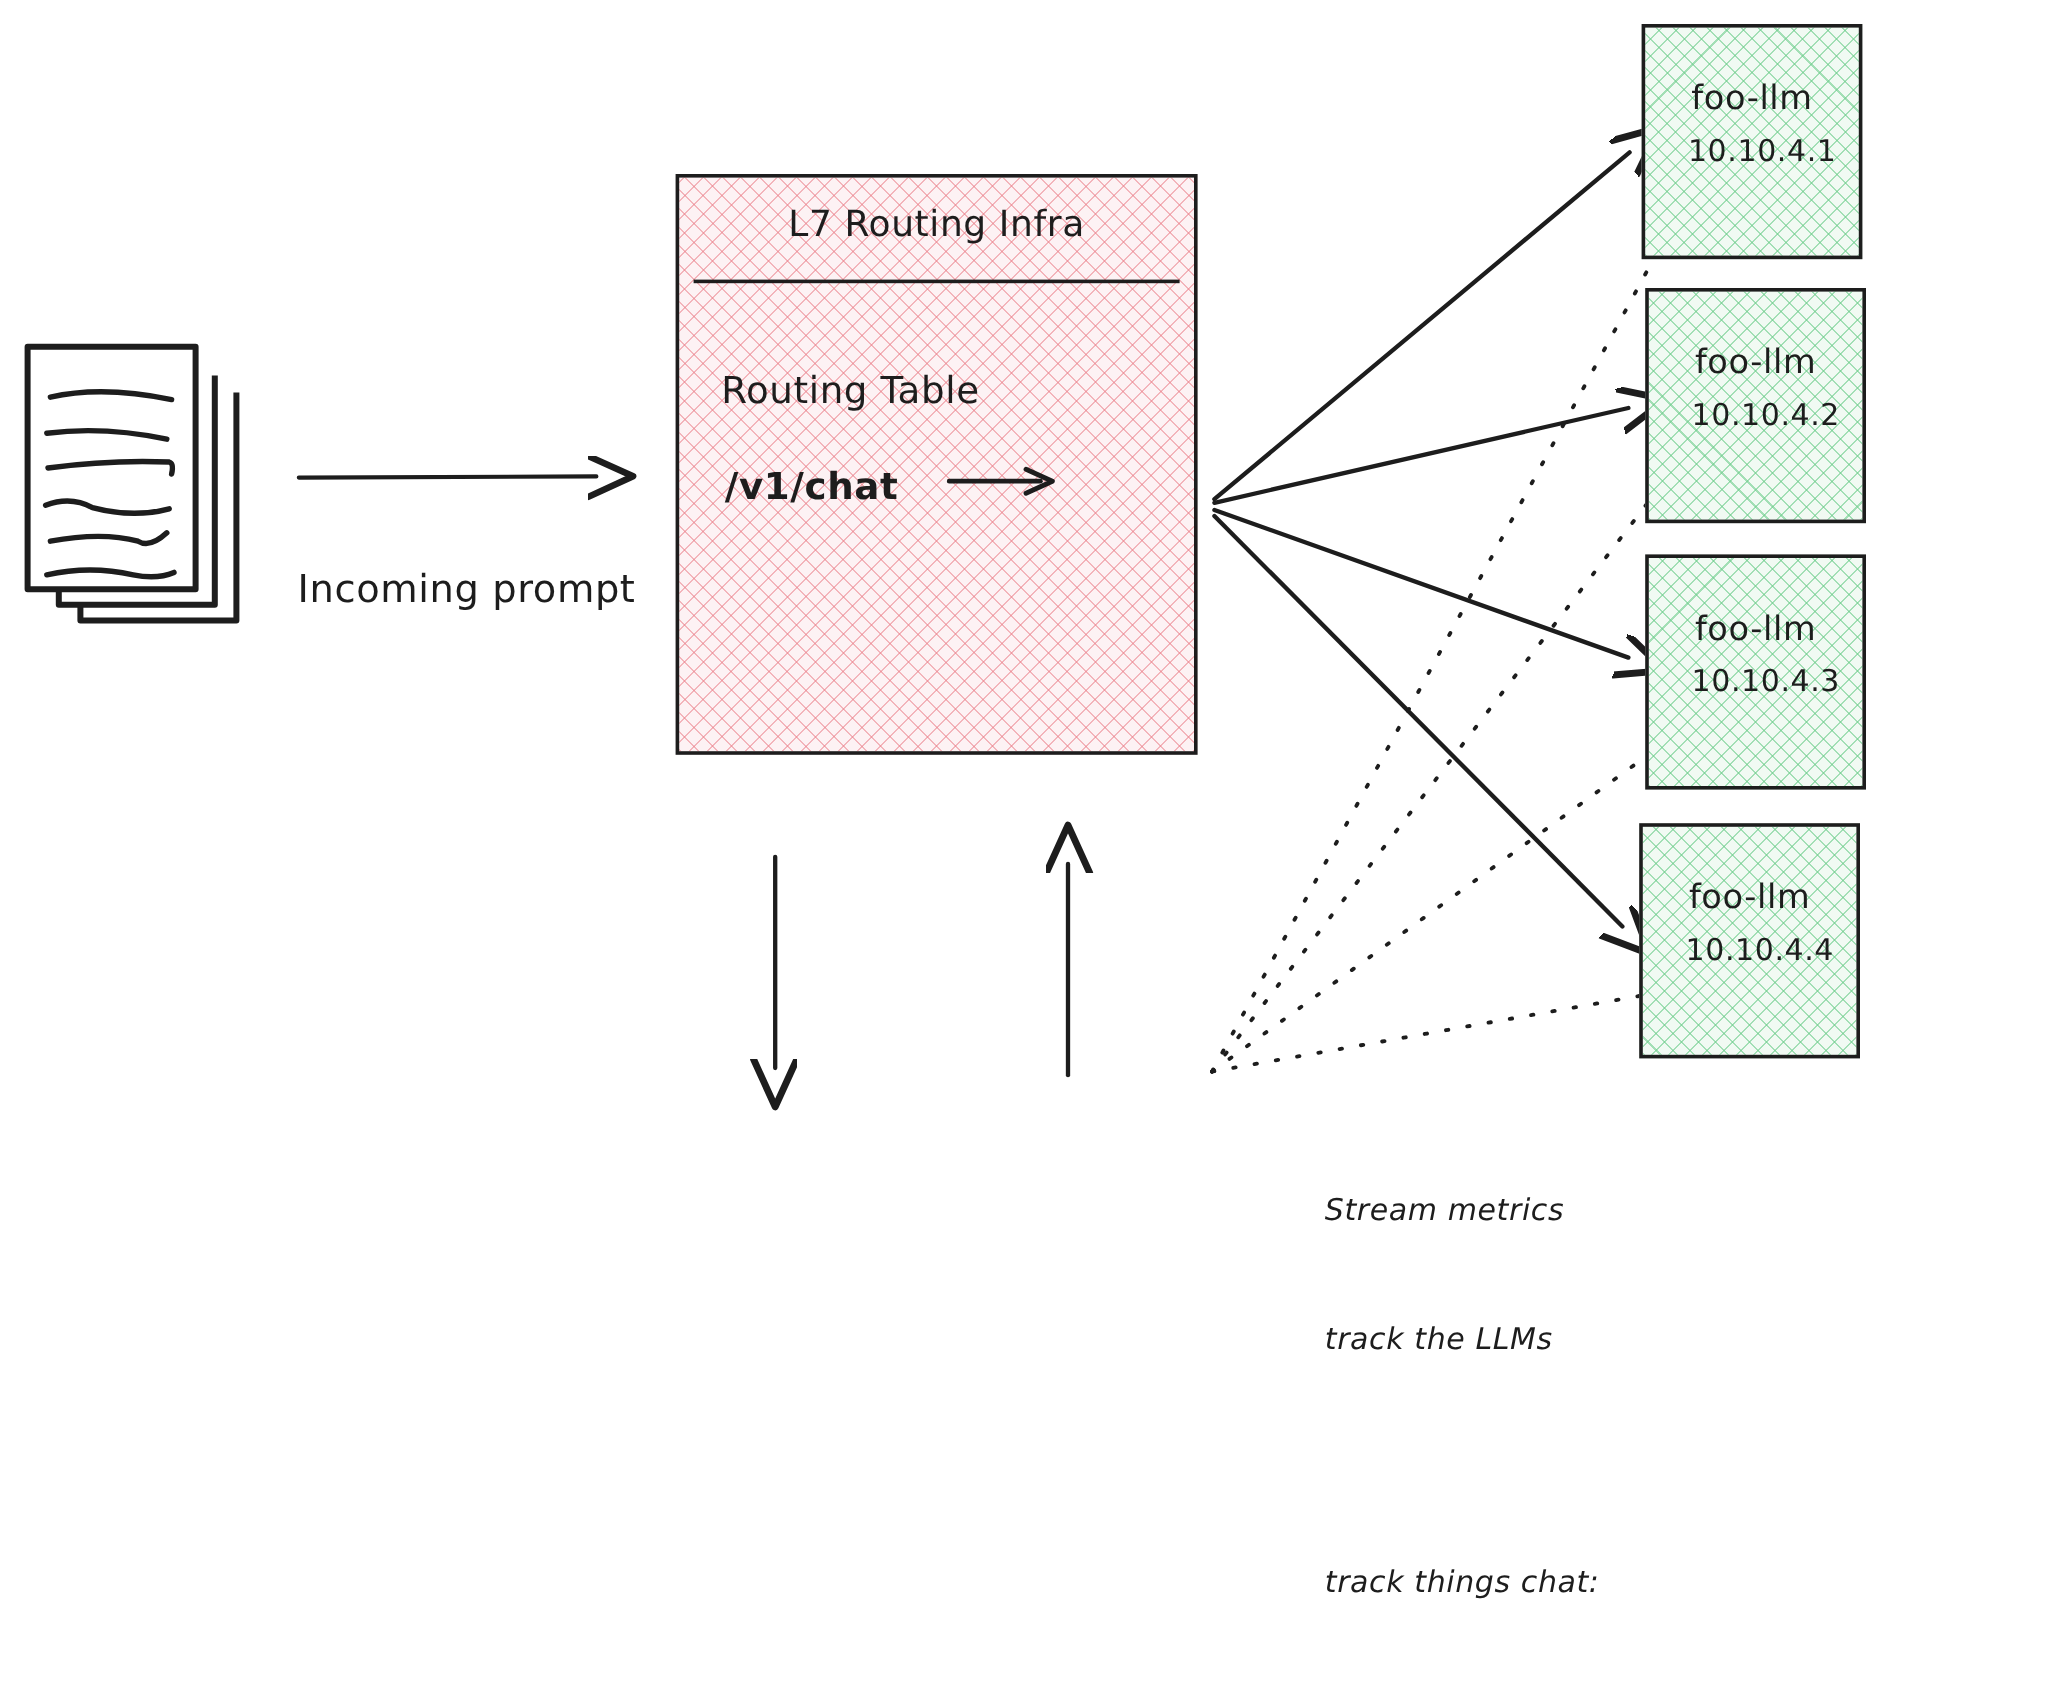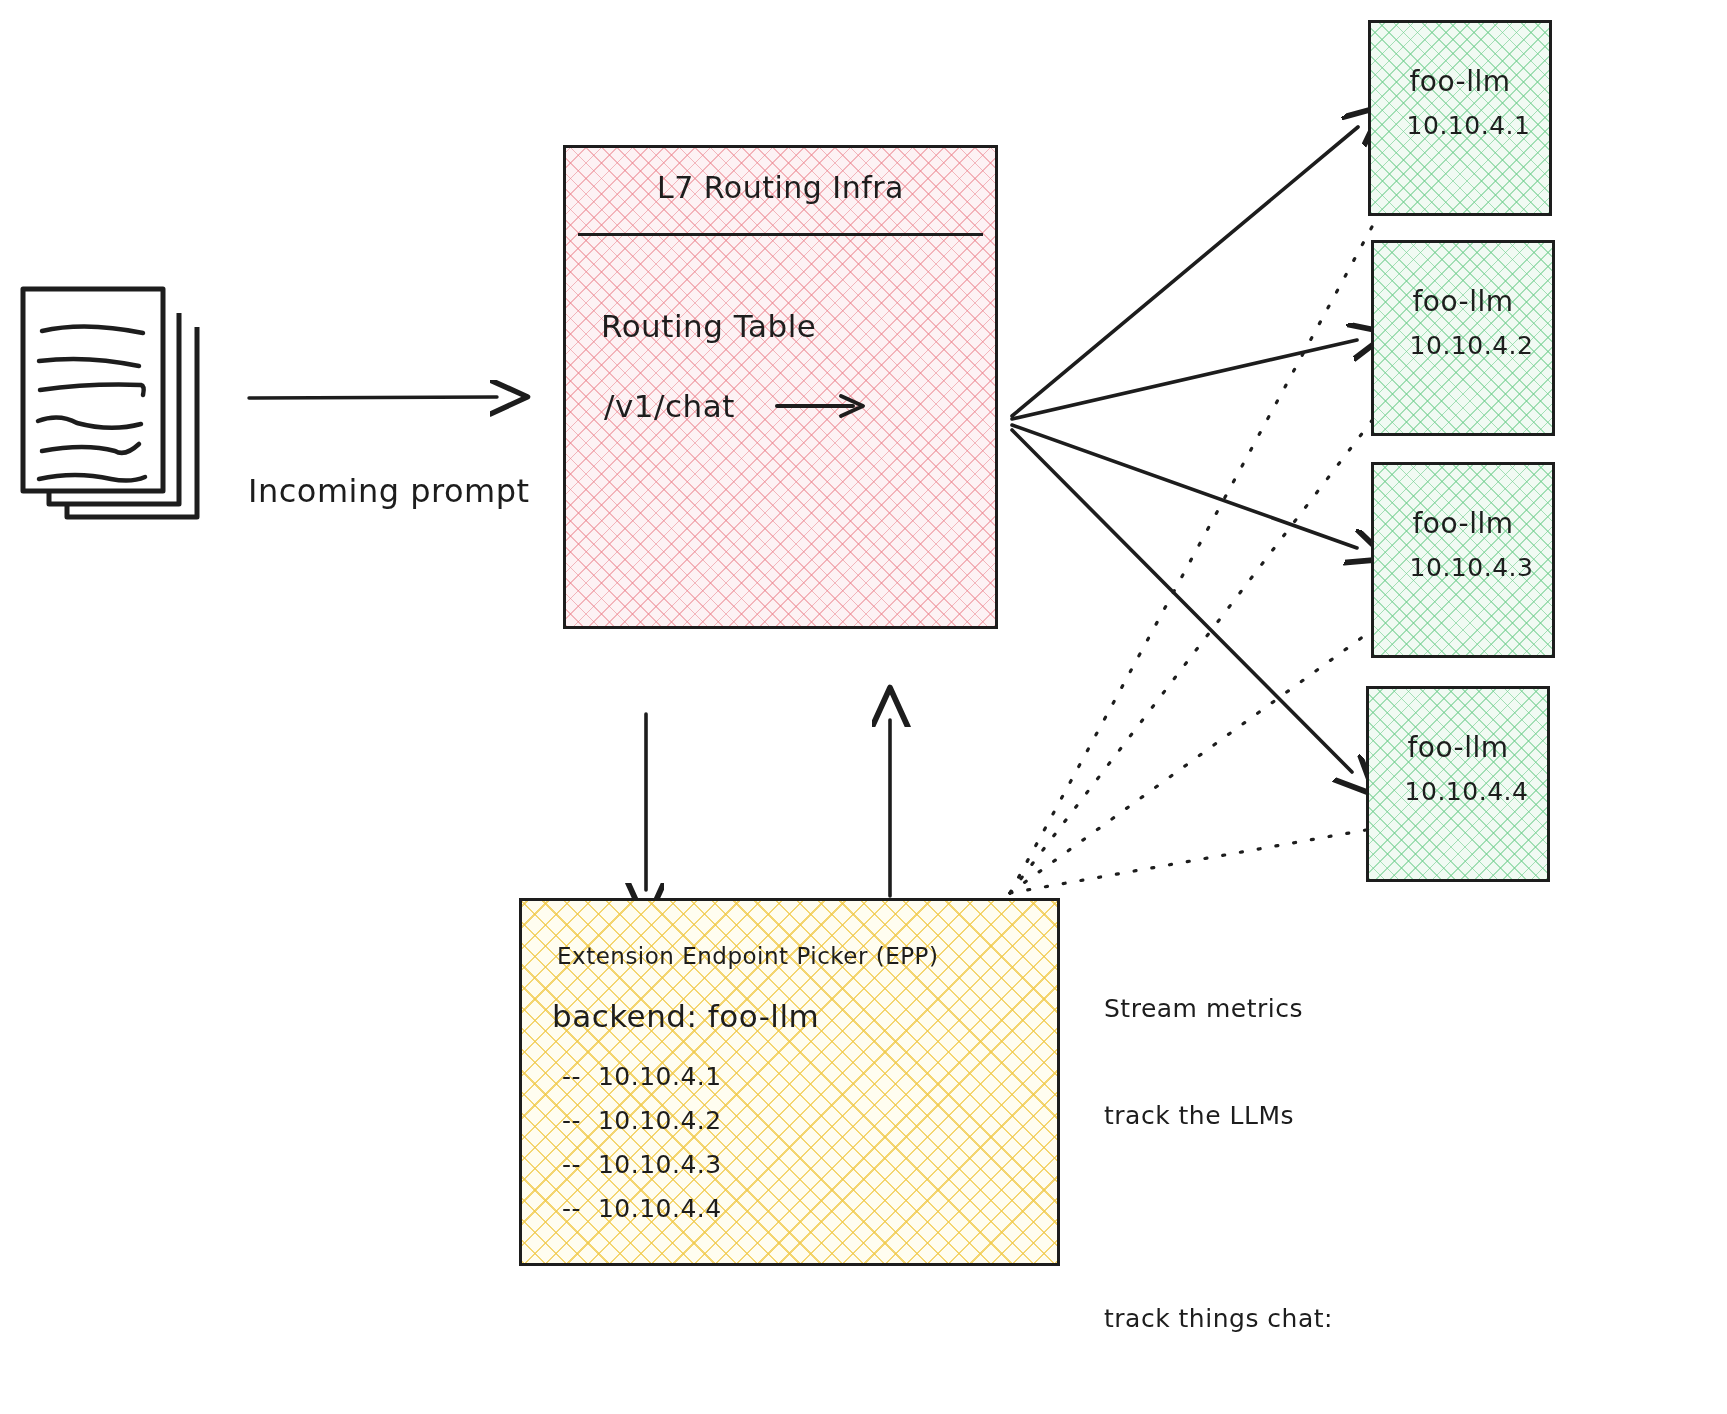--- a/index.html
+++ b/index.html
@@ -70,22 +70,23 @@
     position: absolute;
     left: 35px;
     top: 160px;
     font-size: 31px;
   }
   #route-row {
     position: absolute;
     left: 38px;
     top: 240px;
     display: flex;
-    align-items: center;
+    align-items: flex-start;
     gap: 40px;
+    font-weight: bold;
   }
   #route-path { font-size: 31px; }
   #route-arrow { width: 92px; height: 26px; display:block; }
 
   
   #epp-box {
     left: 519px;
     top: 898px;
     width: 541px;
     height: 368px;
@@ -154,21 +155,21 @@
     font-size: 32px;
   }
   #metrics-note {
     position: absolute;
     left: 1104px;
     top: 920px;
     font-size: 25px;
     line-height: 1.42;
   }
   #metrics-note .blockgap { height: 26px; }
-  .metric-line { white-space: pre; }
+  .metric-line { white-space: pre; font-style: italic; }
 
   
   #doc-stack { left: 15px; top: 285px; width: 200px; height: 245px; border: none; }
 </style>
 </head>
 <body>
 
 <div id="canvas">
 
   <svg class="layer" viewBox="0 0 1727 1414">
@@ -226,30 +227,20 @@
     <div class="hand" id="routing-table-label">Routing Table</div>
     <div id="route-row">
       <span class="hand" id="route-path">/v1/chat</span>
       <svg id="route-arrow" viewBox="0 0 92 26">
         <path d="M2,13 L78,13" stroke="#1d1d1d" stroke-width="4" stroke-linecap="round" fill="none"></path>
         <path d="M66,3 L88,13 L66,23" stroke="#1d1d1d" stroke-width="4" fill="none" stroke-linecap="round" stroke-linejoin="round"></path>
       </svg>
     </div>
   </div>
 
-  <div class="box" id="epp-box">
-    <div class="hand" id="epp-title">Extension Endpoint Picker (EPP)</div>
-    <div class="hand" id="epp-backend">backend: foo-llm</div>
-    <div id="epp-endpoints">
-      <div class="hand epp-endpoint">--  10.10.4.1</div>
-      <div class="hand epp-endpoint">--  10.10.4.2</div>
-      <div class="hand epp-endpoint">--  10.10.4.3</div>
-      <div class="hand epp-endpoint">--  10.10.4.4</div>
-    </div>
-  </div>
 
   <div class="box llm-box" id="llm-0">
     <div class="hand llm-name">foo-llm</div>
     <div class="hand llm-ip">10.10.4.1</div>
   </div>
   <div class="box llm-box" id="llm-1">
     <div class="hand llm-name">foo-llm</div>
     <div class="hand llm-ip">10.10.4.2</div>
   </div>
   <div class="box llm-box" id="llm-2">

